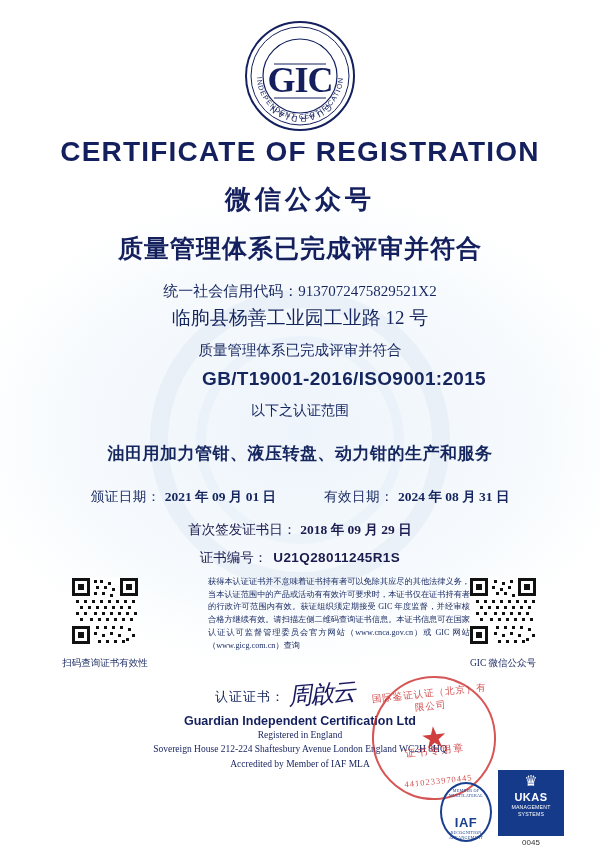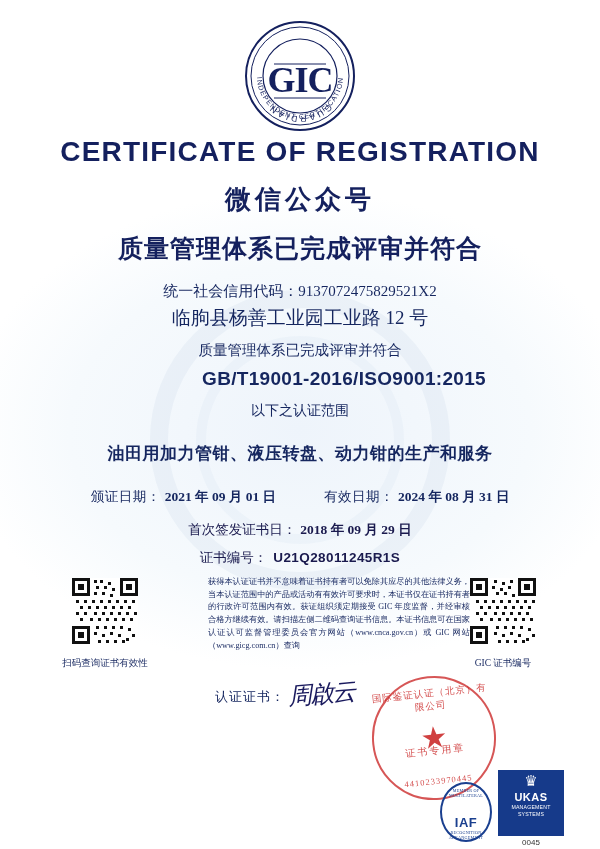--- a/index.html
+++ b/index.html
@@ -545,27 +545,33 @@
         <rect x="14" y="31" width="1.5" height="1.5"></rect>
           <rect x="18" y="31" width="1.5" height="1.5"></rect>
           <rect x="22" y="31" width="1.5" height="1.5"></rect>
         <rect x="26" y="31" width="1.5" height="1.5"></rect>
           <rect x="31" y="28" width="1.5" height="1.5"></rect>
       </g>
     </svg>
   </div>
 
   <div class="qr-caption left">扫码查询证书有效性</div>
-  <div class="qr-caption right">GIC 证书编号</div>
+  <div class="qr-caption right">GIC 微信公众号</div>
 
   <div class="legal">获得本认证证书并不意味着证书持有者可以免除其应尽的其他法律义务，当本认证范围中的产品或活动有有效许可要求时，本证书仅在证书持有者的行政许可范围内有效。获证组织须定期接受 GIC 年度监督，并经审核合格方继续有效。请扫描左侧二维码查询证书信息。本证书信息可在国家认证认可监督管理委员会官方网站（www.cnca.gov.cn）或 GIC 网站（www.gicg.com.cn）查询</div>
 
   <div class="sig-label">认证证书：</div>
   <div class="sig-script">周啟云</div>
 
+  <div class="org-block">
+    <div class="org-name">Guardian Independent Certification Ltd</div>
+    <div class="org-line">Registered in England</div>
+    <div class="org-line">Sovereign House 212-224 Shaftesbury Avenue London England WC2H 8HQ</div>
+    <div class="org-line">Accredited by Member of IAF MLA</div>
+  </div>
 
   <div class="seal">
     <div class="arc-top">国际鉴证认证（北京）有限公司</div>
     <div class="star">★</div>
     <div class="mid-text">证书专用章</div>
     <div class="arc-bottom">4410233970445</div>
   </div>
 
   <div class="iaf-mark">
     <div class="iaf-top">MEMBER OF MULTILATERAL</div>

